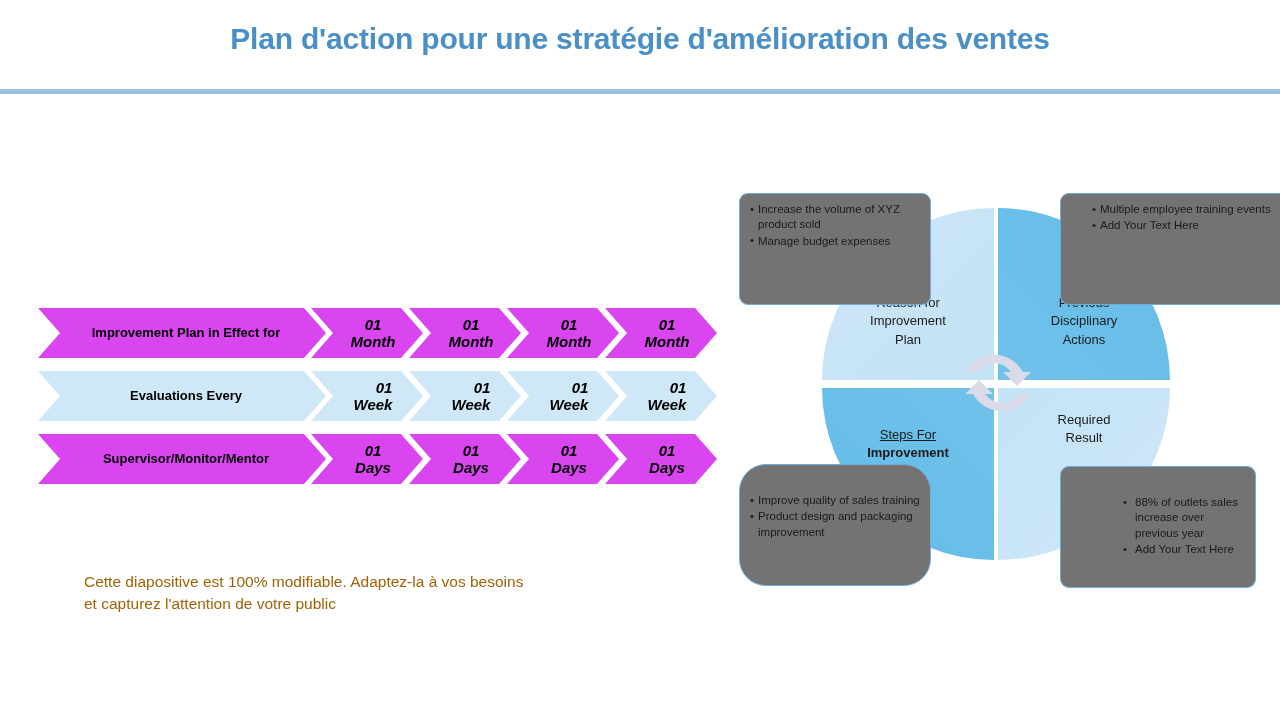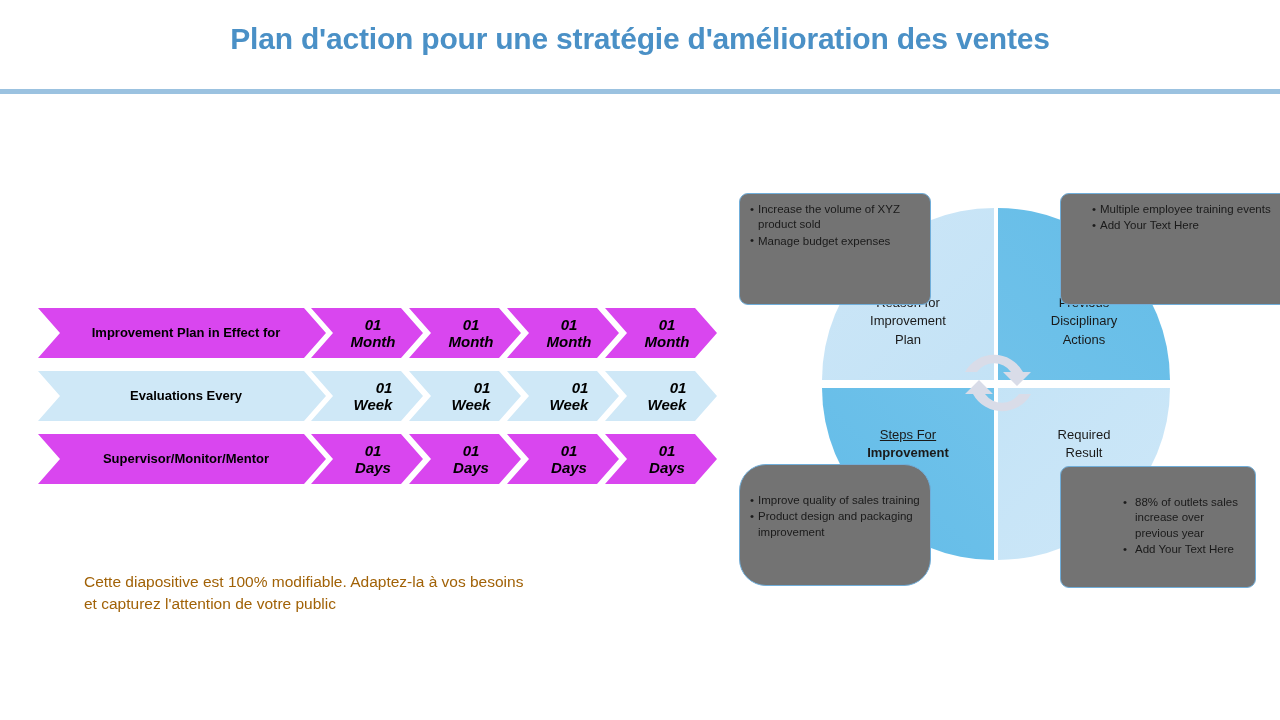--- a/index.html
+++ b/index.html
@@ -138,21 +138,21 @@
     width: 100%;
     text-align: center;
     font-size: 13px;
     line-height: 1.42;
     color: #1a1a1a;
     white-space: pre-line;
   }
   .quad-tl .quad-text,
   .quad-tr .quad-text { top: 86px; }
   .quad-bl .quad-text { top: 38px; }
-  .quad-br .quad-text { top: 38px; }
+  .quad-br .quad-text { top: 23px; }
   .quad-bl .quad-text { font-weight: bold; }
   .quad-bl .quad-text .thin { font-weight: normal; text-decoration: underline; }
 
   
   #cycle-arrows {
     position: absolute;
     left: 218px;
     top: 150px;
     width: 90px;
     height: 90px;

